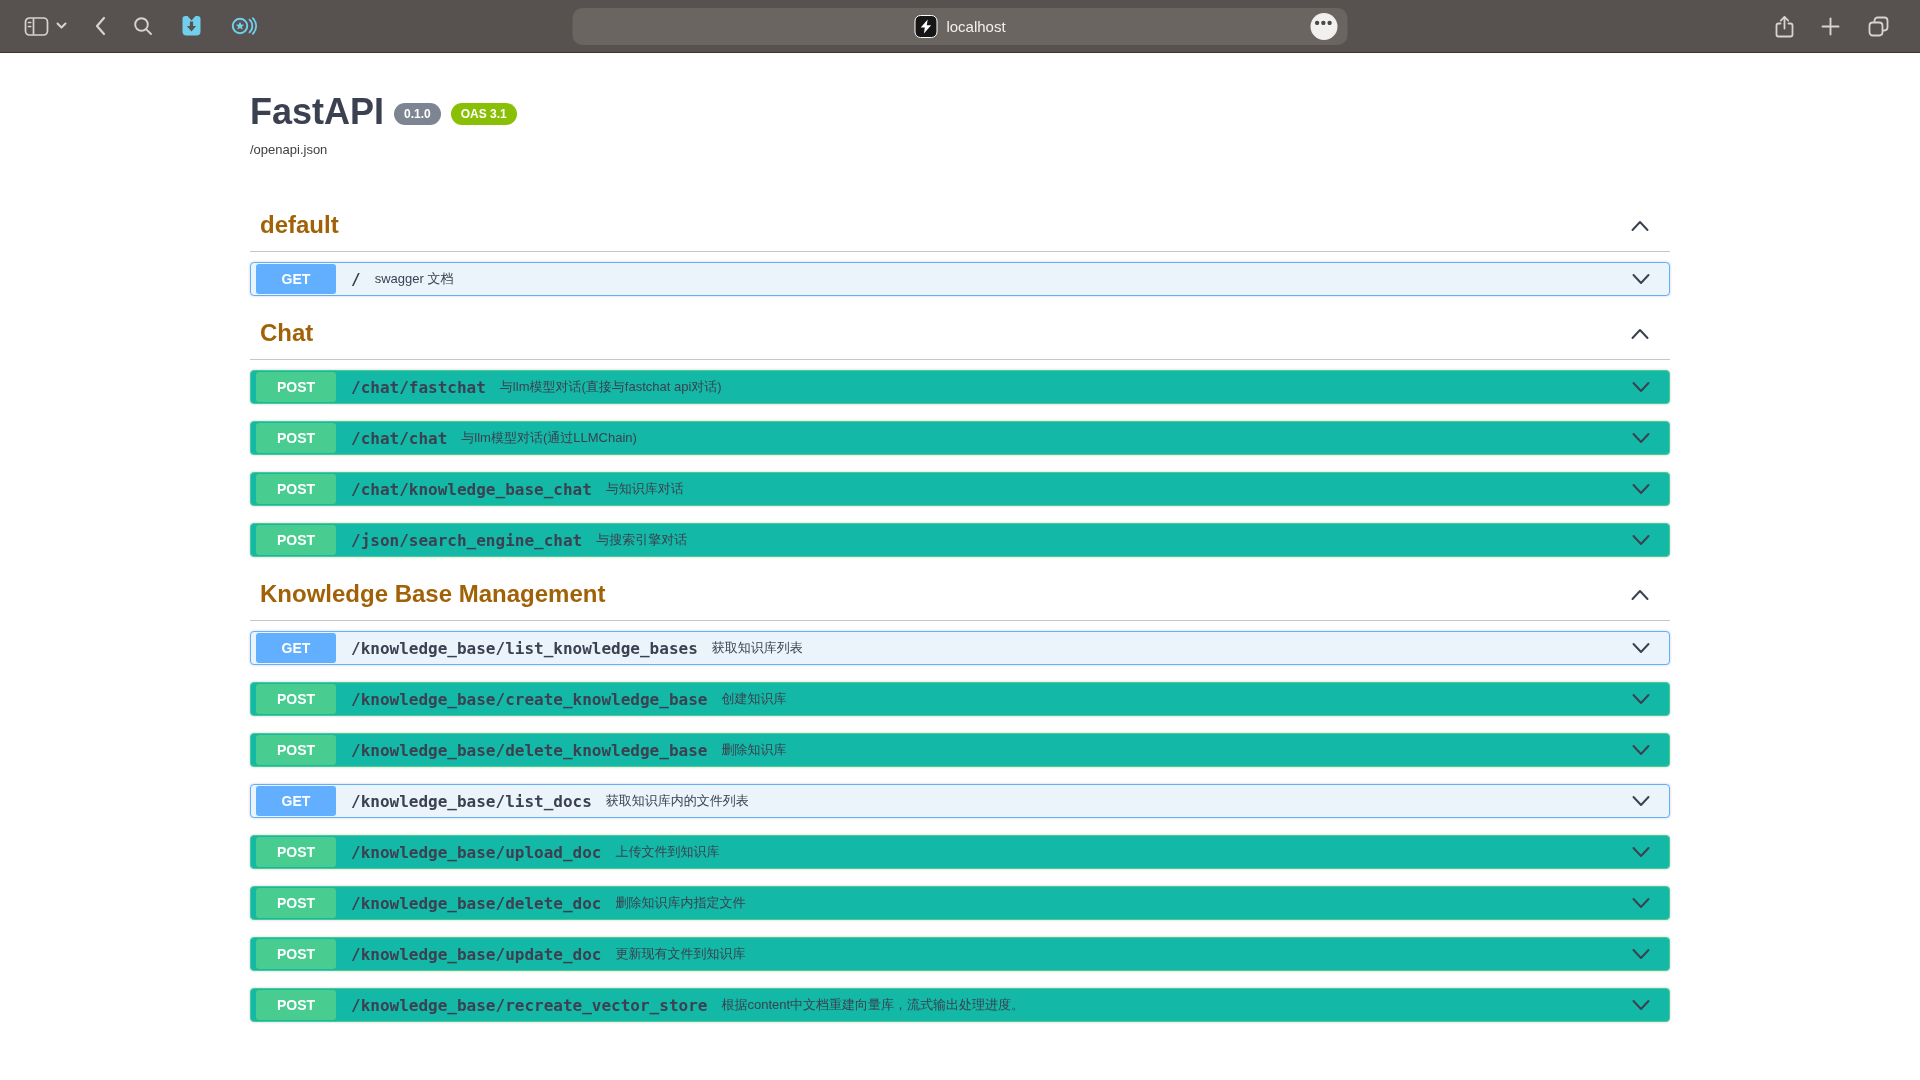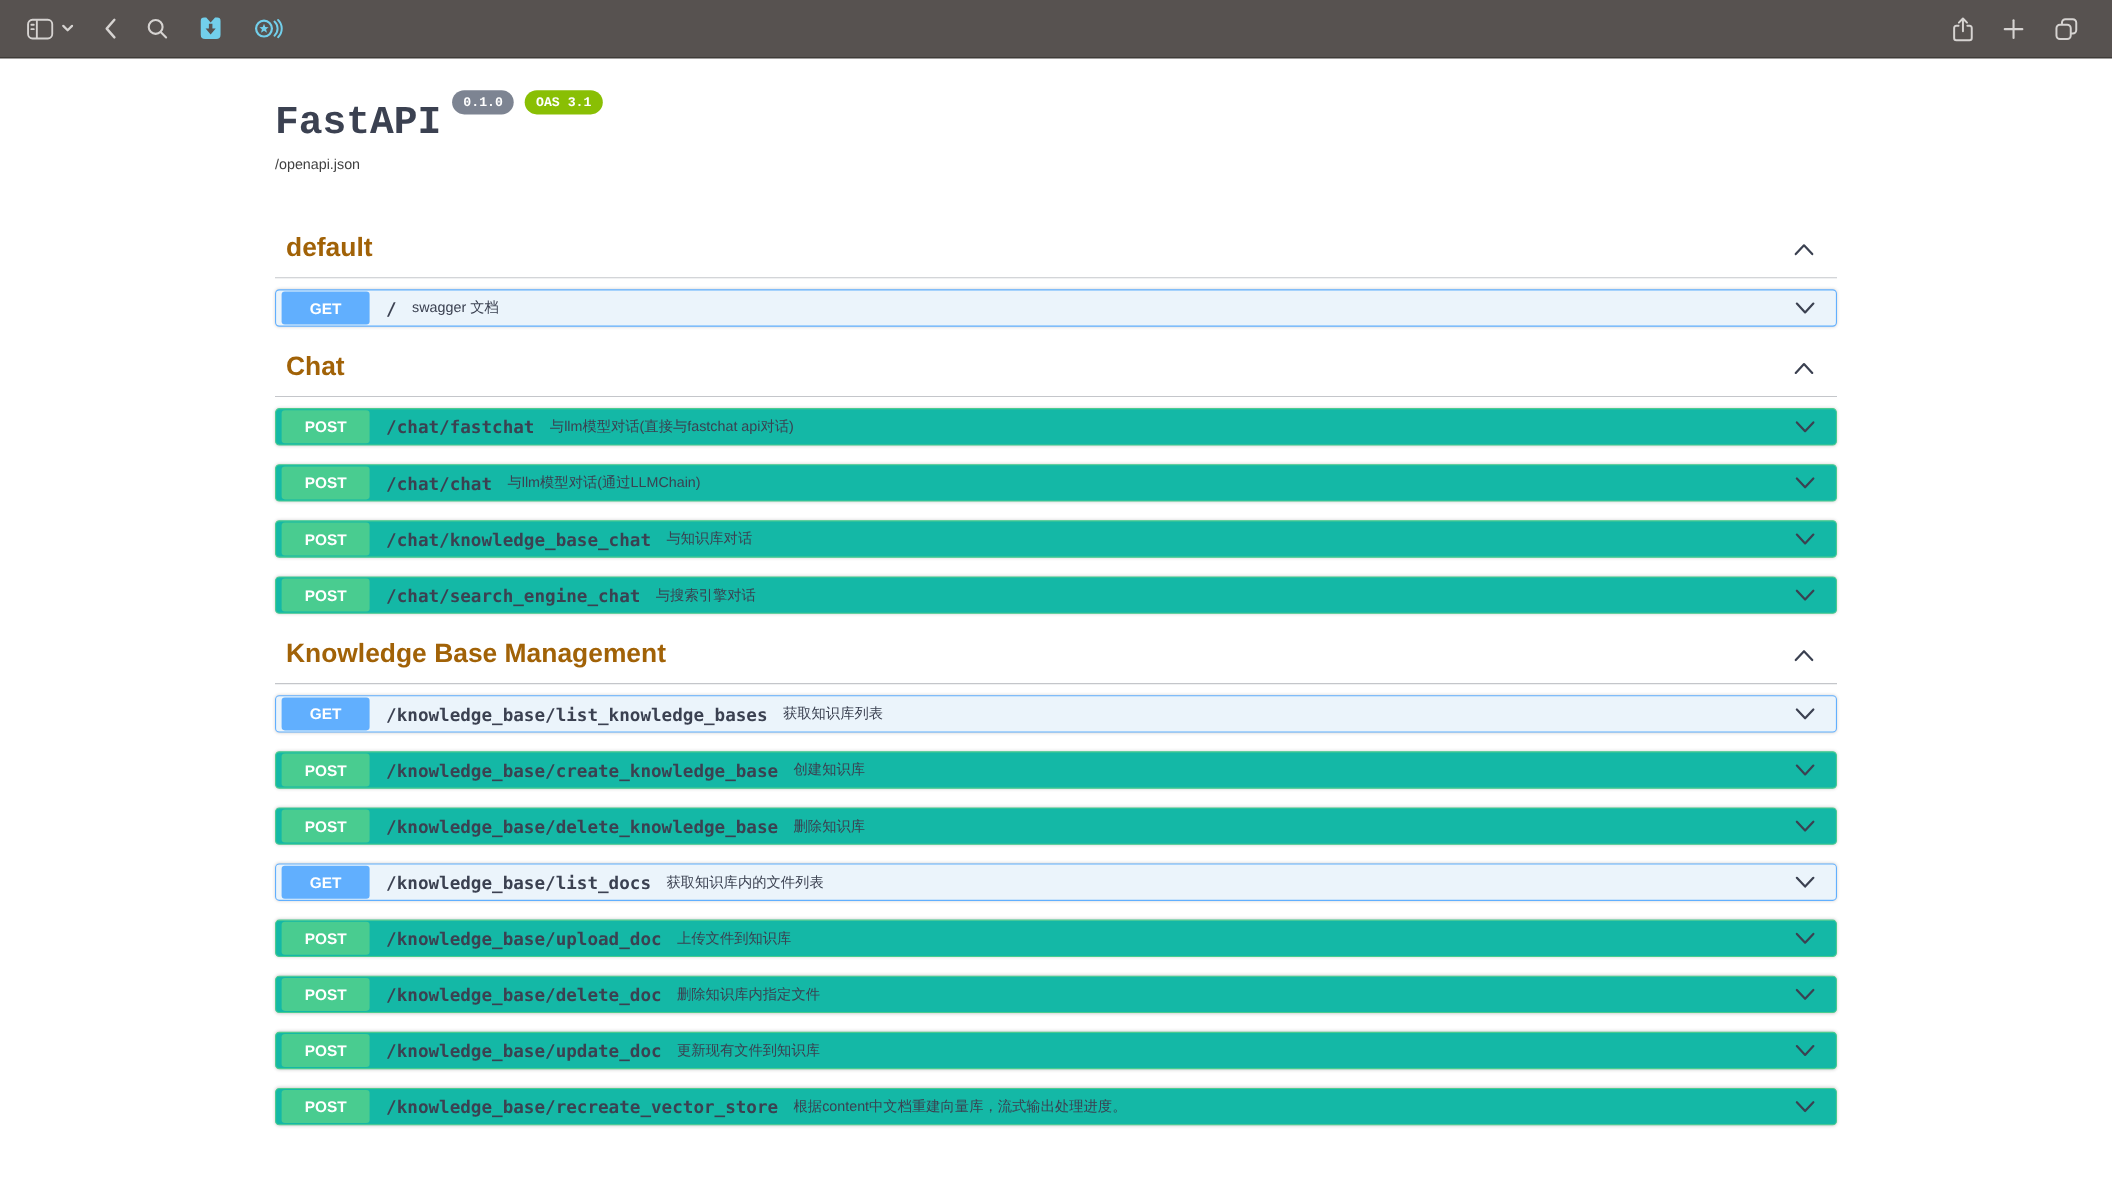--- a/index.html
+++ b/index.html
@@ -45,21 +45,21 @@
     cursor: pointer;
   }
   .ellipsis-btn span {
     color: #4b4745; font-size: 15px; font-weight: bold;
     letter-spacing: 1px; line-height: 8px; margin-top: -7px;
   }
   .chrome-right { position: absolute; right: 30px; top: 0; height: 53px; display: flex; align-items: center; }
 
   
   .page { padding: 37px 250px 0 250px; }
-  .info-title-row { display: flex; align-items: flex-start; font-family: Liberation Mono, monospace; }
+  .info-title-row { display: flex; align-items: flex-end; }
   .page-title {
     margin: 0; font-size: 36px; font-weight: bold; color: #3b4151;
     letter-spacing: 0; line-height: 1.2;
   }
   .badge {
     display: inline-block; color: #fff; font-size: 12px; font-weight: bold;
     padding: 4px 10px; border-radius: 20px; position: relative; top: -8px;
     margin-left: 10px; white-space: nowrap;
   }
   .badge.version { background: #7d8492; }
@@ -156,20 +156,31 @@
         <svg width="28" height="22" viewBox="0 0 28 22">
           <circle cx="10" cy="11" r="7.2" fill="none" stroke="#72cfeb" stroke-width="2"></circle>
           <path d="M10 6.6 L11.2 9.5 L14.2 9.7 L11.9 11.7 L12.7 14.7 L10 13 L7.3 14.7 L8.1 11.7 L5.8 9.7 L8.8 9.5 Z" fill="#72cfeb"></path>
           <path d="M19.5 4.6 a8.6 8.6 0 0 1 0 12.8" fill="none" stroke="#72cfeb" stroke-width="1.8" stroke-linecap="round"></path>
           <path d="M22.8 3.2 a10.8 10.8 0 0 1 0 15.6" fill="none" stroke="#72cfeb" stroke-width="1.8" stroke-linecap="round"></path>
         </svg>
       </span>
     </div>
   </div>
 
+  <div class="addressbar">
+    <span class="favicon">
+      <svg width="13" height="15" viewBox="0 0 13 15">
+        <path d="M8.2 0.5 L1.2 8.6 H5.3 L4.4 14.5 L11.6 6.2 H7.3 Z" fill="#ffffff"></path>
+      </svg>
+    </span>
+    <span class="url-text">localhost</span>
+    <span class="ellipsis-btn">
+      <span>•••</span>
+    </span>
+  </div>
 
   <div class="chrome-right">
     <div class="tool-btn">
       <span>
         <svg width="19" height="24" viewBox="0 0 19 24">
           <path d="M5.5 8.5 H3.5 Q1.5 8.5 1.5 10.5 V19.5 Q1.5 21.5 3.5 21.5 H15.5 Q17.5 21.5 17.5 19.5 V10.5 Q17.5 8.5 15.5 8.5 H13.5" fill="none" stroke="#d6d3d1" stroke-width="1.8" stroke-linecap="round"></path>
           <line x1="9.5" y1="2.5" x2="9.5" y2="13.5" stroke="#d6d3d1" stroke-width="1.8" stroke-linecap="round"></line>
           <path d="M5.8 5.6 L9.5 1.8 L13.2 5.6" fill="none" stroke="#d6d3d1" stroke-width="1.8" stroke-linecap="round" stroke-linejoin="round"></path>
         </svg>
       </span>
@@ -265,21 +276,21 @@
     <span class="op-desc">与知识库对话</span>
     <span class="op-chevron">
       <svg width="20" height="13" viewBox="0 0 20 13">
         <path d="M2.5 2 L10 10 L17.5 2" fill="none" stroke="#3b4151" stroke-width="2" stroke-linecap="round" stroke-linejoin="round"></path>
       </svg>
     </span>
   </div>
 
   <div class="op-row post">
     <span class="method-badge">POST</span>
-    <span class="op-path">/chat/search_engine_chat</span>
+    <span class="op-path">/json/search_engine_chat</span>
     <span class="op-desc">与搜索引擎对话</span>
     <span class="op-chevron">
       <svg width="20" height="13" viewBox="0 0 20 13">
         <path d="M2.5 2 L10 10 L17.5 2" fill="none" stroke="#3b4151" stroke-width="2" stroke-linecap="round" stroke-linejoin="round"></path>
       </svg>
     </span>
   </div>
 </div>
   </section>
 

